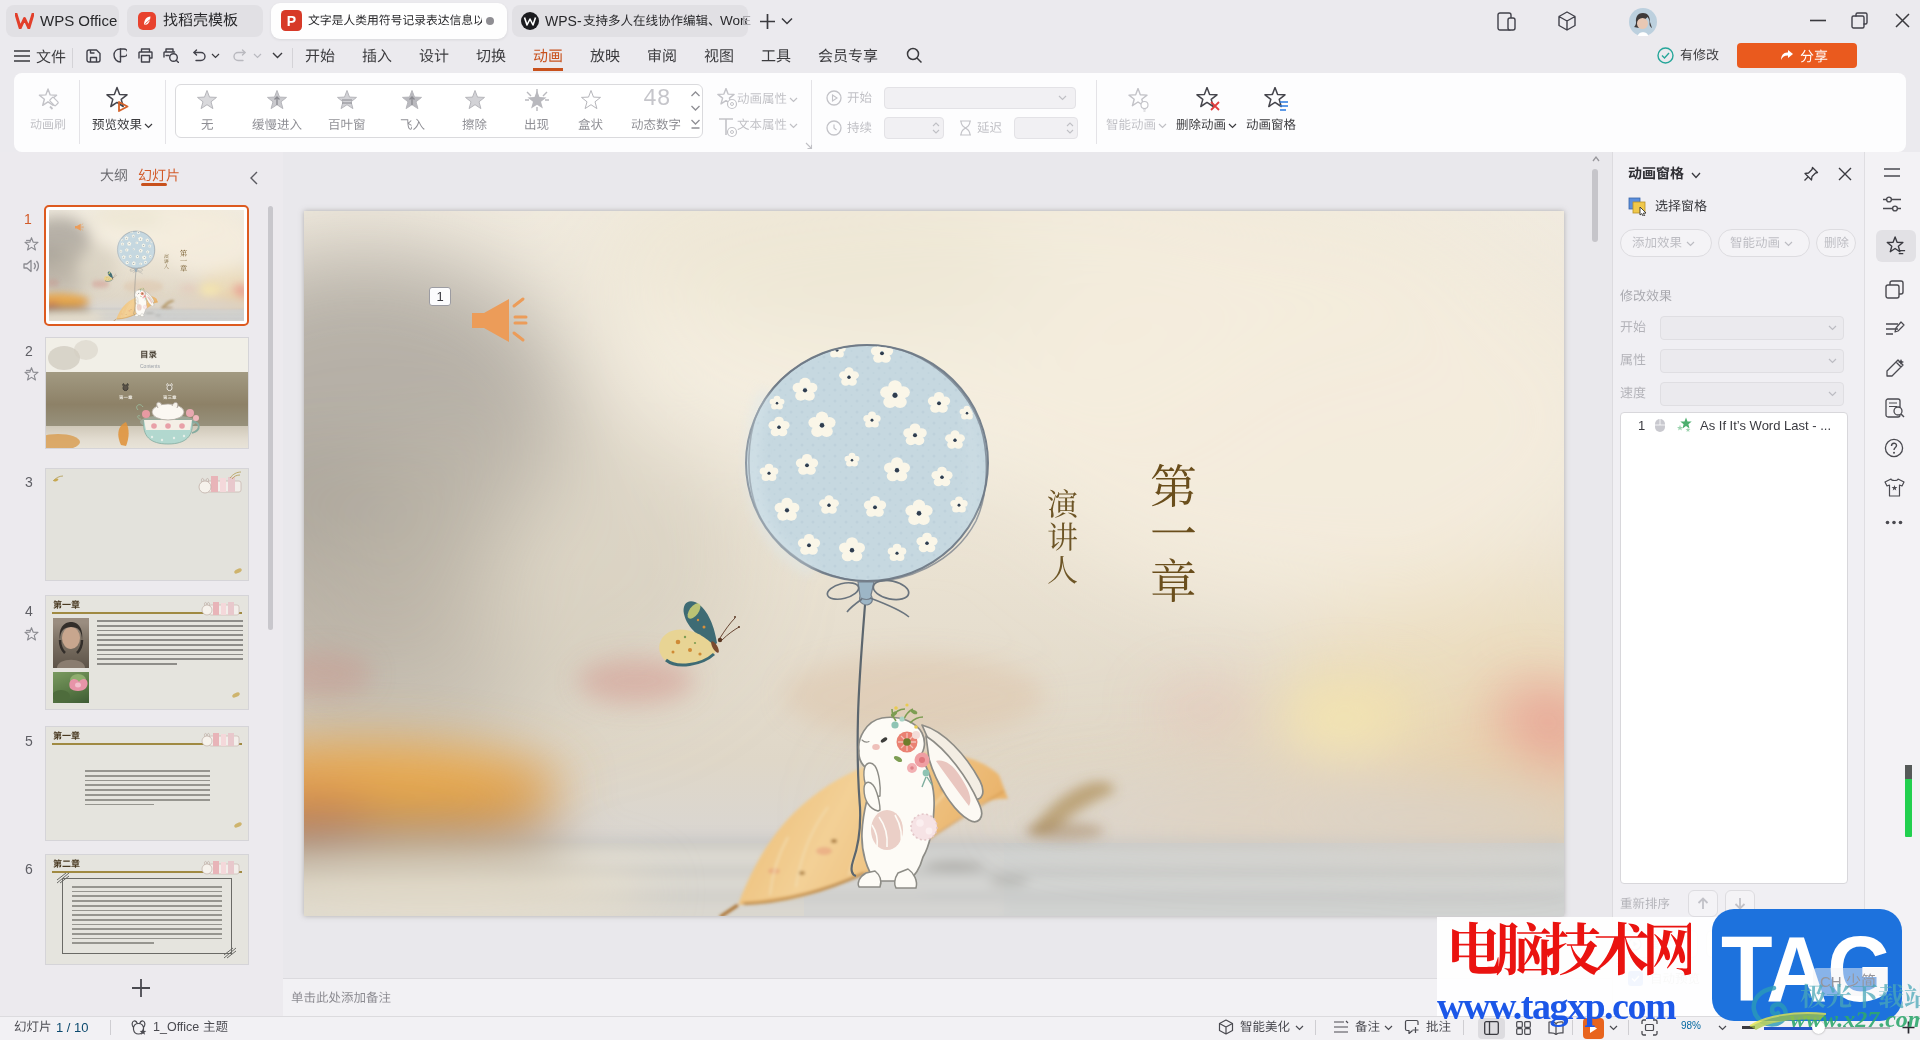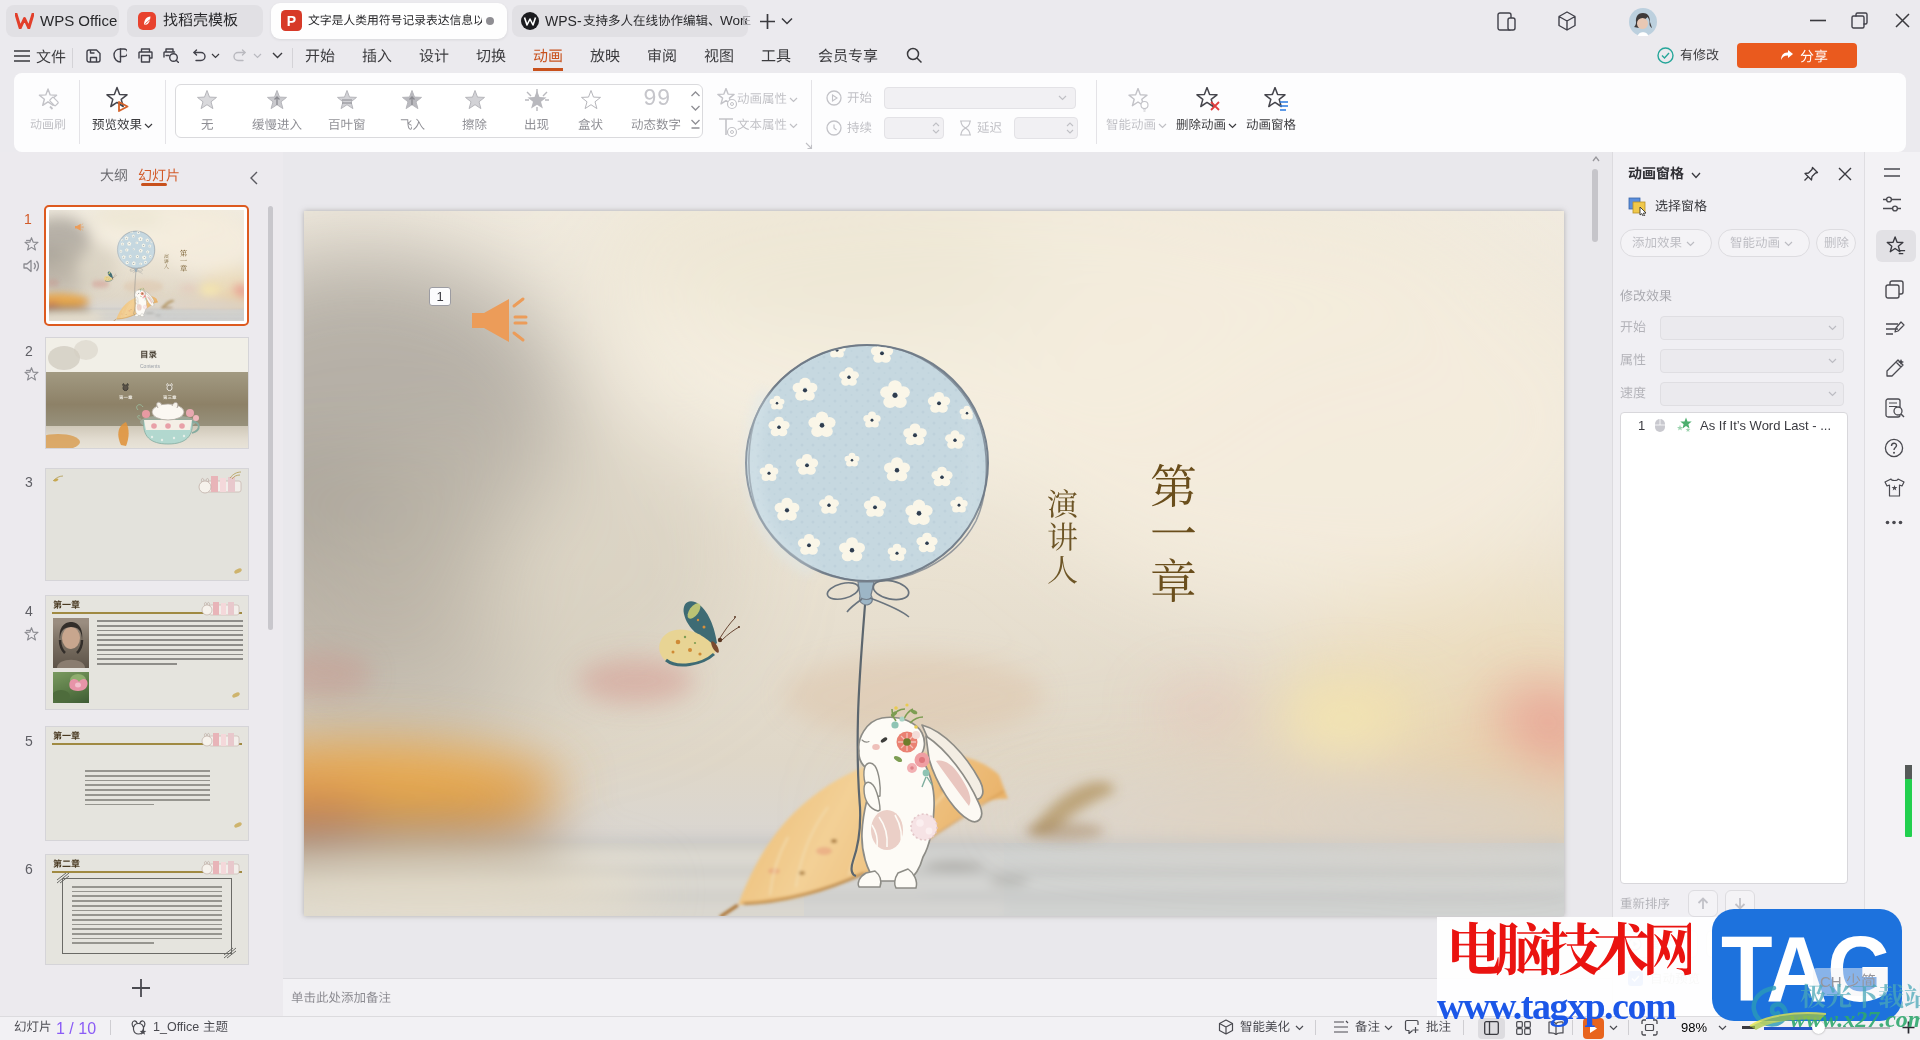--- a/index.html
+++ b/index.html
@@ -434,21 +434,21 @@
 <svg class="a" style="left:464px;top:89px" width="22" height="22" viewBox="0 0 22 22">
     <path d="M11.0 1.5L13.5 8.1L20.5 8.4L15.0 12.8L16.9 19.6L11.0 15.7L5.1 19.6L7.0 12.8L1.5 8.4L8.5 8.1Z" fill="#d2d2d6" stroke="#b6b6bb" stroke-width="1" stroke-linejoin="round"></path>
   </svg>
 <svg class="a" style="left:525px;top:89px" width="24" height="22" viewBox="0 0 24 22">
     <path d="M12.0 1.5L14.5 8.1L21.5 8.4L16.0 12.8L17.9 19.6L12.0 15.7L6.1 19.6L8.0 12.8L2.5 8.4L9.5 8.1Z" fill="#b9b9be"></path>
     <path d="M12 0 V5 M12 18 V22 M2 3 L6 7 M22 3 L18 7 M0 11 H4 M20 11 H24" stroke="#b9b9be" stroke-width="1.4"></path>
   </svg>
 <svg class="a" style="left:580px;top:89px" width="22" height="22" viewBox="0 0 22 22">
     <path d="M11.0 1.5L13.5 8.1L20.5 8.4L15.0 12.8L16.9 19.6L11.0 15.7L5.1 19.6L7.0 12.8L1.5 8.4L8.5 8.1Z" fill="#fff" stroke="#b6b6bb" stroke-width="1" stroke-linejoin="round"></path>
   </svg>
-<div class="a" style="left:643px;top:86px;font-size:23px;color:#c6c6cb;font-family:'Liberation Mono',monospace">99</div>
+<div class="a" style="left:643px;top:86px;font-size:23px;color:#c6c6cb;font-family:'Liberation Mono',monospace">48</div>
 <div class="a" style="left:201px;top:118px">
     <svg width="12.5" height="12.5" viewBox="0 0 1000 1000" fill="#8e8e94">
       <use href="#a65e0" x="0"></use>
     </svg>
   </div>
 <div class="a" style="left:252px;top:118px">
     <svg width="50.0" height="12.5" viewBox="0 0 4000 1000" fill="#8e8e94">
       <use href="#a7f13" x="0"></use>
       <use href="#a6162" x="1000"></use>
       <use href="#a8fdb" x="2000"></use>
@@ -679,21 +679,21 @@
     </svg>
   </div>
 <div class="a" style="left:0;top:1016px;width:1920px;height:24px;background:#f2f1f4;border-top:1px solid #dcdbde"></div>
 <div class="a" style="left:14px;top:1020px">
     <svg width="37.5" height="12.5" viewBox="0 0 3000 1000" fill="#4a4a50">
       <use href="#a5e7b" x="0"></use>
       <use href="#a706f" x="1000"></use>
       <use href="#a7247" x="2000"></use>
     </svg>
   </div>
-<div class="a" style="left:56px;top:1020px;font-size:16px;color:#8b5cf6">1 / 10</div>
+<div class="a" style="left:56px;top:1020px;font-size:13px;color:#0c4a6e">1 / 10</div>
 <div class="a" style="left:110px;top:1020px;width:1px;height:15px;background:#cfced2"></div>
 <svg class="a" style="left:130px;top:1019px" width="17" height="17" viewBox="0 0 17 17">
     <path d="M3 8 C1.5 6 2 2.5 4 2 C6 1.7 7 3.5 7.5 5 M14 8 C15.5 6 15 2.5 13 2 C11 1.7 10 3.5 9.5 5 M8.5 4.5 C5 4.5 3 7 3.5 10.5 C4 13.5 6 15 8.5 15 C11 15 13 13.5 13.5 10.5 C14 7 12 4.5 8.5 4.5 Z" stroke="#4a4a50" stroke-width="1.2" fill="none"></path>
     <path d="M13.0 9.5L13.9 11.8L16.3 11.9L14.4 13.5L15.1 15.8L13.0 14.5L10.9 15.8L11.6 13.5L9.7 11.9L12.1 11.8Z" fill="#4a4a50"></path>
   </svg>
 <div class="a" style="left:153px;top:1020px;font-size:12.5px;color:#4a4a50">1_Office</div>
 <div class="a" style="left:203px;top:1020px">
     <svg width="25.0" height="12.5" viewBox="0 0 2000 1000" fill="#4a4a50">
       <use href="#a4e3b" x="0"></use>
       <use href="#a9898" x="1000"></use>
@@ -757,21 +757,21 @@
     <path d="M1 1 L8 5.5 L1 10 Z" fill="#fff"></path>
   </svg>
 <svg class="a" style="left:1609px;top:1025px" width="9" height="6" viewBox="0 0 9 6">
     <path d="M1 1 L4.5 4.5 L8 1" stroke="#4a4a50" stroke-width="1.2" fill="none"></path>
   </svg>
 <div class="a" style="left:1628px;top:1020px;width:1px;height:15px;background:#cfced2"></div>
 <svg class="a" style="left:1641px;top:1019px" width="17" height="17" viewBox="0 0 17 17">
     <path d="M1 5 V2.5 A1.5 1.5 0 0 1 2.5 1 H5 M12 1 H14.5 A1.5 1.5 0 0 1 16 2.5 V5 M16 12 V14.5 A1.5 1.5 0 0 1 14.5 16 H12 M5 16 H2.5 A1.5 1.5 0 0 1 1 14.5 V12" stroke="#4a4a50" stroke-width="1.3" fill="none"></path>
     <rect x="4.5" y="5.5" width="8" height="6" rx="1" stroke="#4a4a50" stroke-width="1.2" fill="none"></rect>
   </svg>
-<div class="a" style="left:1681px;top:1020px;font-size:13px;color:#000000">98%</div>
+<div class="a" style="left:1681px;top:1020px;font-size:10px;color:#0369a1">98%</div>
 <svg class="a" style="left:1718px;top:1025px" width="9" height="6" viewBox="0 0 9 6">
     <path d="M1 1 L4.5 4.5 L8 1" stroke="#4a4a50" stroke-width="1.2" fill="none"></path>
   </svg>
 <div class="a" style="left:1742px;top:1026px;width:13px;height:2.5px;background:#3a3a40"></div>
 <div class="a" style="left:1764px;top:1027px;width:126px;height:2px;background:#b8b7bc"></div>
 <div class="a" style="left:1764px;top:1026.5px;width:54px;height:3px;background:#2456c8"></div>
 <div class="a" style="left:1812px;top:1021px;width:13px;height:13px;background:#fff;border-radius:50%;box-shadow:0 0 2px rgba(0,0,0,0.4)"></div>
 <svg class="a" style="left:1902px;top:1021px" width="13" height="13" viewBox="0 0 13 13">
     <path d="M6.5 0.5 V12.5 M0.5 6.5 H12.5" stroke="#2a2a30" stroke-width="1.7"></path>
   </svg>

